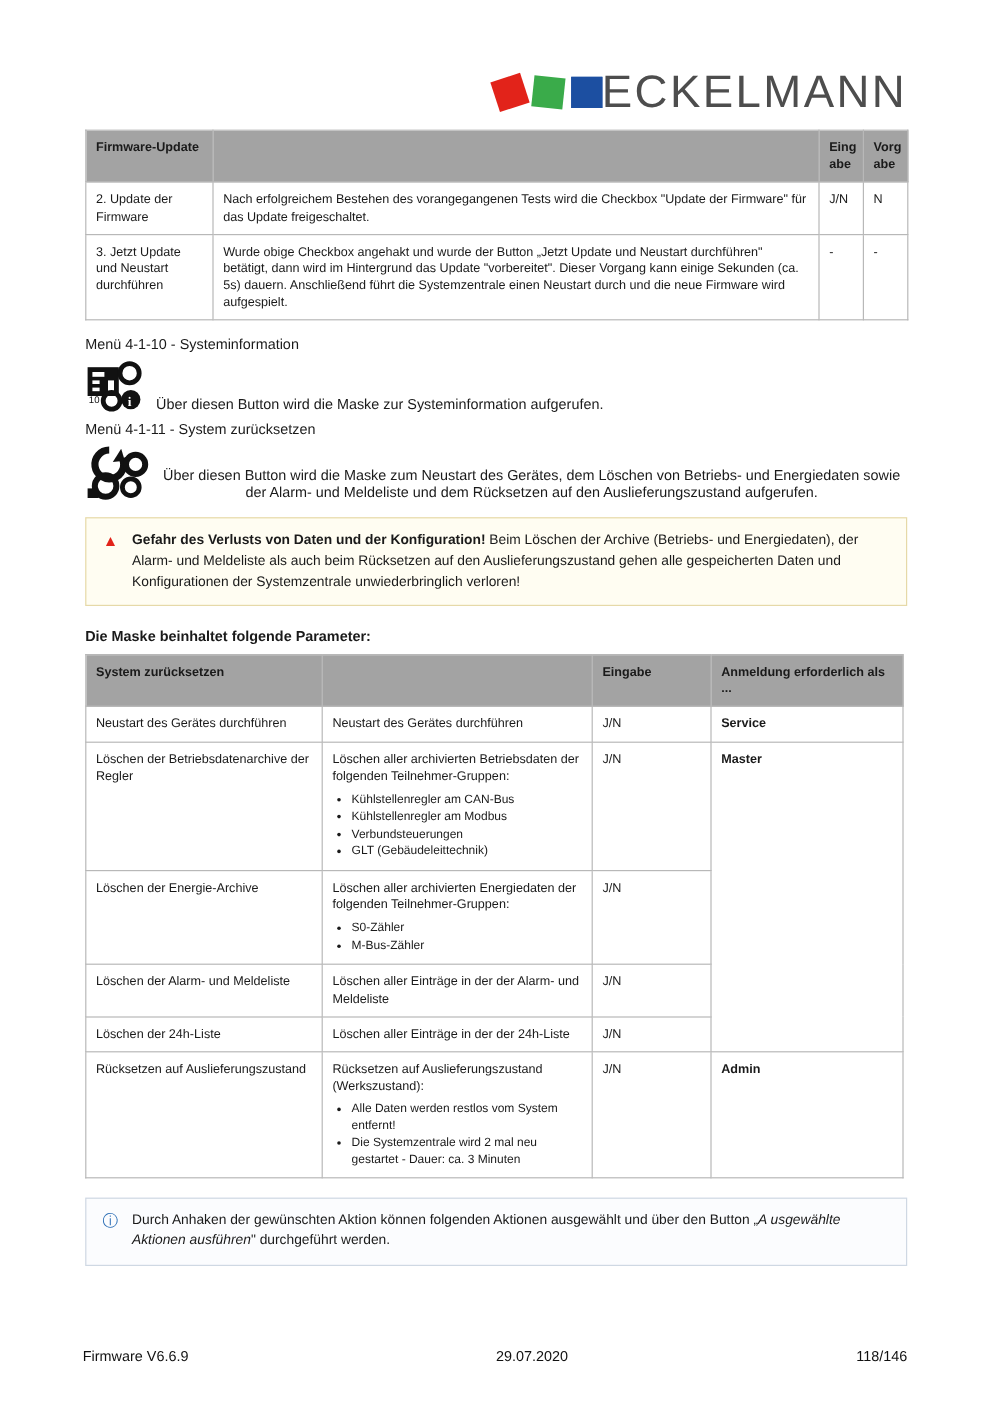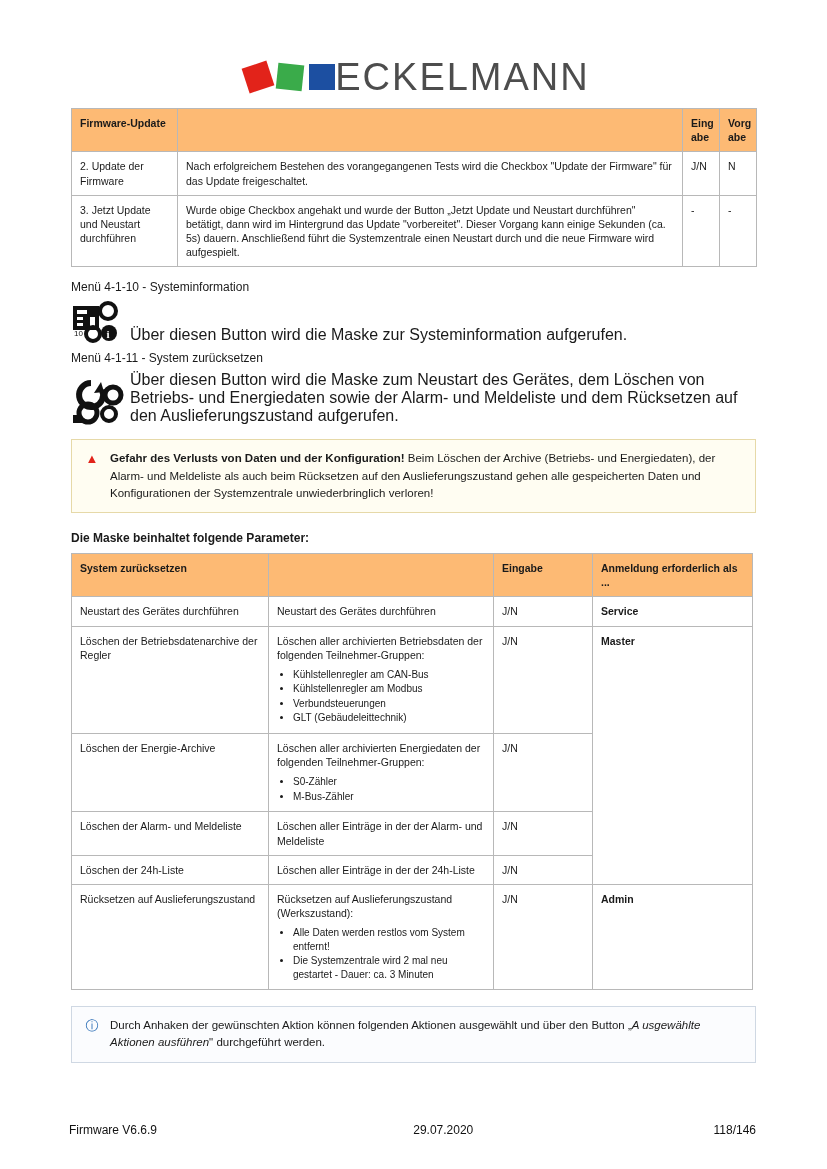--- a/index.html
+++ b/index.html
@@ -20,21 +20,21 @@
     width: 827px;
     height: 1169px;
     box-sizing: border-box;
     padding: 0 71px;
   }
 
   
   .header {
     display: flex;
     align-items: center;
-    justify-content: center;
+    justify-content: flex-end;
     height: 108px;
     padding-top: 46px;
     box-sizing: border-box;
   }
   .logo-marks {
     display: flex;
     align-items: center;
     gap: 6px;
     margin-left: 8px;
   }
@@ -71,21 +71,21 @@
     table-layout: fixed;
     font-size: 10.5px;
     line-height: 1.35;
   }
   table.doc th, table.doc td {
     border: 1px solid #b8b8b8;
     vertical-align: top;
     padding: 7px 8px;
   }
   table.doc th {
-    background: #fdba74;
+    background: #a3a3a3;
     text-align: left;
     font-weight: bold;
     font-size: 10.5px;
   }
   .nowrap-sm { font-size: 10px; }
 
   
   .para {
     font-size: 12px;
     margin: 11px 0 4px 0;
@@ -100,22 +100,23 @@
     gap: 1px;
     margin-top: 4px;
   }
   .icon-box {
     width: 58px;
     height: 46px;
     position: relative;
     flex: none;
   }
   .icon-caption {
-    font-size: 16px;
+    font-size: 12px;
     padding-bottom: 2px;
+    text-align: center;
   }
 
   
   .callout {
     border: 1px solid #e6d9a8;
     background: #fffdf2;
     display: flex;
     gap: 10px;
     padding: 10px 12px;
     margin: 14px 0 0 0;

